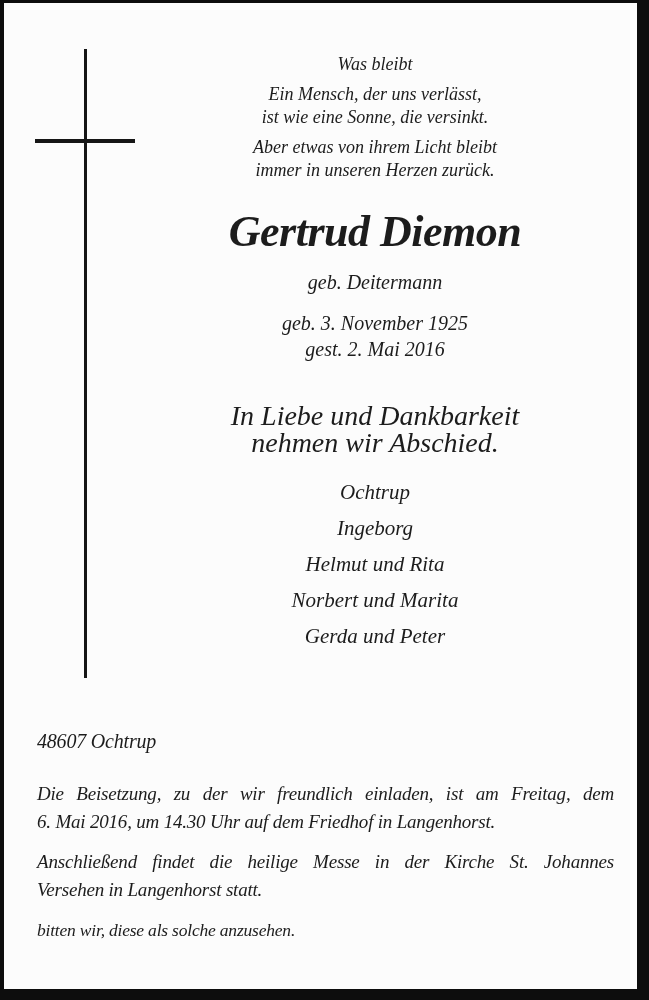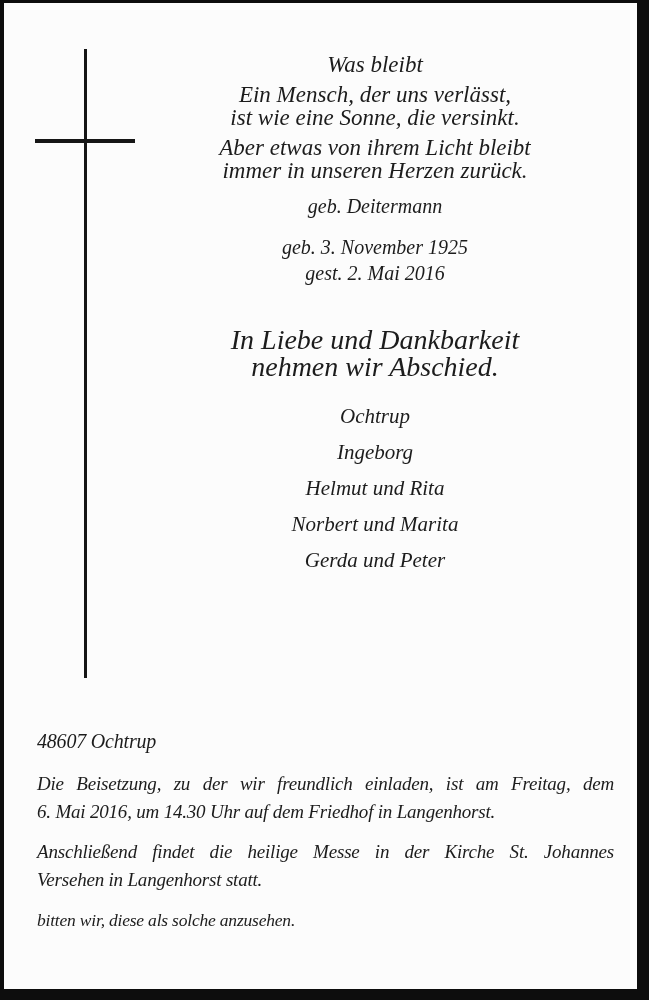--- a/index.html
+++ b/index.html
@@ -35,21 +35,21 @@
   }
 
   
   .center-col {
     position: absolute;
     left: 136px; top: 0;
     width: 470px;
     text-align: center;
   }
 
-  .epigraph { margin-top: 50px; font-size: 23px; line-height: 23px; }
+  .epigraph { margin-top: 50px; font-size: 18px; line-height: 23px; }
   .epigraph .stanza { margin-top: 7px; }
 
   .deceased-name {
     margin: 24px 0 0 0;
     font-size: 44px;
     line-height: 52px;
     font-weight: bold;
     letter-spacing: -0.5px;
   }
 
@@ -64,21 +64,21 @@
 
   
   .bottom-block {
     position: absolute;
     left: 33px; top: 726px;
     width: 577px;
     text-align: left;
     letter-spacing: -0.2px;
   }
   .city-line { font-size: 20px; line-height: 25px; }
-  .para { margin-top: 16px; font-size: 19px; line-height: 28px; }
+  .para { margin-top: 26px; font-size: 19px; line-height: 28px; }
   .para + .para { margin-top: 12px; }
   .para.small { margin-top: 13px; font-size: 17.5px; line-height: 27px; }
   .jl { text-align: justify; text-align-last: justify; }
 </style>
 </head>
 <body>
 
 <div class="page">
 
   <div>
@@ -93,20 +93,21 @@
       <div class="stanza">
         <div>Ein Mensch, der uns verlässt,</div>
         <div>ist wie eine Sonne, die versinkt.</div>
       </div>
       <div class="stanza">
         <div>Aber etwas von ihrem Licht bleibt</div>
         <div>immer in unseren Herzen zurück.</div>
       </div>
     </div>
 
+    <h1 class="deceased-name">Gertrud Diemon</h1>
 
     <div class="maiden-name">geb. Deitermann</div>
 
     <div class="dates">
       <div>geb. 3. November 1925</div>
       <div>gest. 2. Mai 2016</div>
     </div>
 
     <div class="farewell">
       <div>In Liebe und Dankbarkeit</div>

